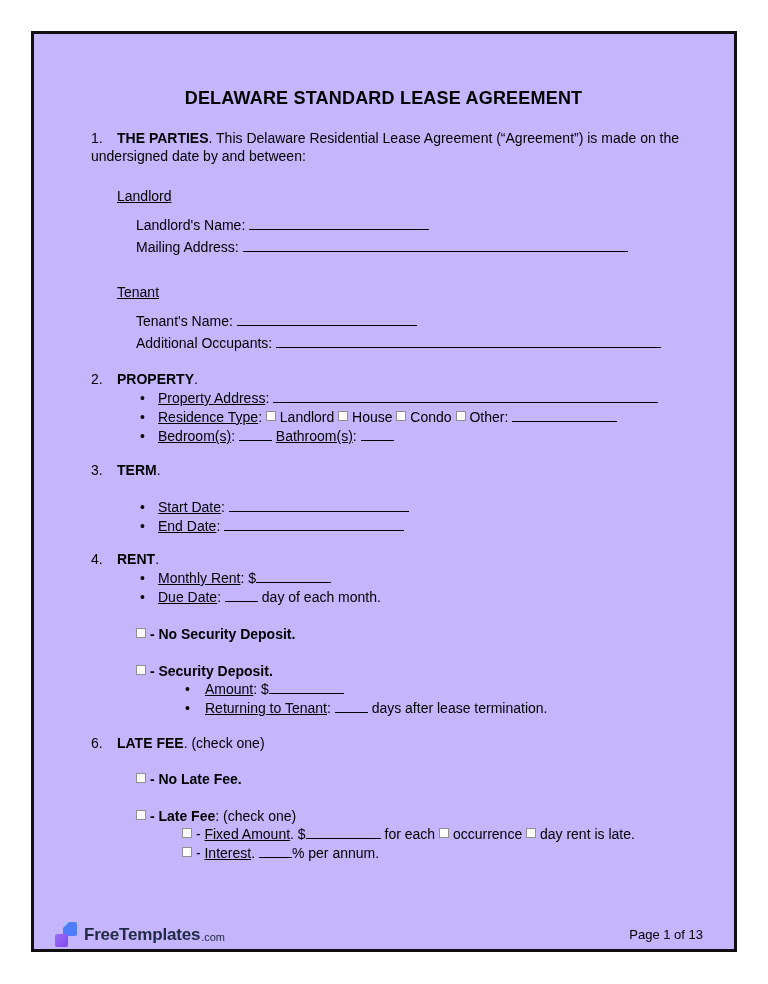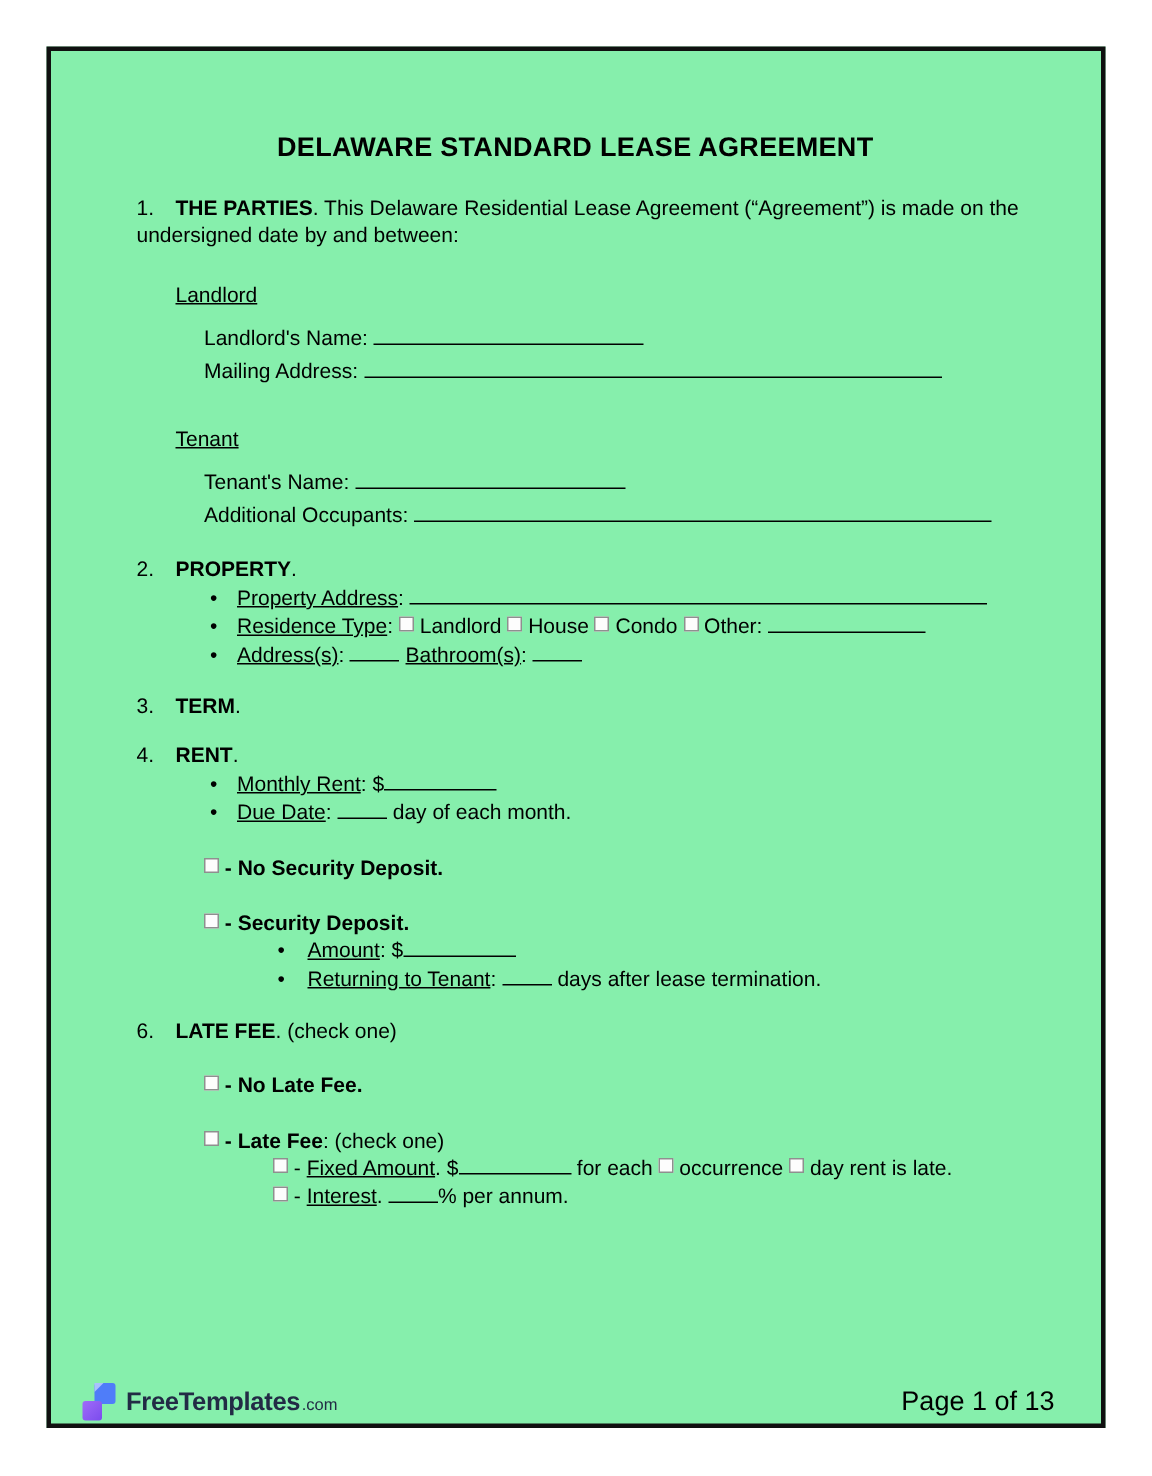--- a/index.html
+++ b/index.html
@@ -1,17 +1,17 @@
 <!DOCTYPE html>
 <html><head>
 <meta charset="utf-8">
 <style>
   html,body{margin:0;padding:0;width:768px;height:984px;background:#ffffff;}
   body{font-family:"Liberation Sans", sans-serif;color:#000;font-size:14px;}
-  .sheet{position:absolute;left:31px;top:31px;width:706px;height:921px;border:3px solid #101010;box-sizing:border-box;background:#86efac;}
+  .sheet{position:absolute;left:31px;top:31px;width:706px;height:921px;border:3px solid #101010;box-sizing:border-box;background:#c4b5fd;}
   .content{padding:0 30px 0 57px;width:613px;box-sizing:content-box;}
   .title{margin-top:53px;font-size:18px;font-weight:bold;text-align:center;line-height:22px;position:relative;left:-14px;letter-spacing:0.2px;}
   .para{margin-top:20px;line-height:18px;}
   .num{display:inline-block;width:26px;}
   .b{font-weight:bold;}
   .u{text-decoration:underline;}
   .sub-h{margin-top:23px;padding-left:26px;text-decoration:underline;}
   .sub-h.t{margin-top:26px;}
   .rows{margin-top:10px;padding-left:45px;line-height:22px;}
   .sec{line-height:19px;}
@@ -29,21 +29,21 @@
   .bl{display:inline-block;border-bottom:1.5px solid #000;height:12px;}
   .w33{width:33px;} .w75{width:75px;} .w105{width:105px;} .w180{width:180px;} .w385{width:385px;}
   .footer{position:absolute;left:21px;right:31px;bottom:2px;display:flex;justify-content:space-between;align-items:center;}
   .brand{display:flex;align-items:center;}
   .logo-icon{position:relative;display:inline-block;width:23px;height:25px;margin-right:6px;}
   .li-back{position:absolute;top:0;right:1px;width:14px;height:14px;background:#4f7df9;border-radius:2px;}
   .li-back::before{content:"";position:absolute;top:0;left:0;width:0;height:0;border-top:6px solid #a9c1fd;border-right:6px solid transparent;}
   .li-front{position:absolute;left:0;bottom:0;width:13px;height:13px;background:linear-gradient(135deg,#a06bf9,#7b4ced);border-radius:2px;}
   .brand-name{font-weight:bold;font-size:17px;color:#222b45;letter-spacing:-0.2px;}
   .brand-suffix{font-size:11px;color:#222b45;padding-left:1px;padding-top:4px;}
-  .pageinfo{font-size:18px;}
+  .pageinfo{font-size:13px;}
 </style>
 </head>
 <body>
 
 <div class="sheet">
   <div class="content">
 
     <div class="title">DELAWARE STANDARD LEASE AGREEMENT</div>
 
     <div class="para"><span class="num">1.</span><span class="b">THE PARTIES</span><span>. This Delaware Residential Lease Agreement (“Agreement”) is made on the undersigned date by and between:</span></div>
@@ -57,24 +57,28 @@
     <div class="sub-h t">Tenant</div>
     <div class="rows">
       <div><span>Tenant's Name:</span> <span class="bl w180"></span></div>
       <div><span>Additional Occupants:</span> <span class="bl w385"></span></div>
     </div>
 
     <div class="sec m16"><span class="num">2.</span><span class="b">PROPERTY</span><span>.</span></div>
     <ul class="blist">
       <li><span class="u">Property Address</span><span>:</span> <span class="bl w385"></span></li>
       <li><span class="u">Residence Type</span><span>:</span> <span class="cb"></span> <span>Landlord</span> <span class="cb"></span> <span>House</span> <span class="cb"></span> <span>Condo</span> <span class="cb"></span> <span>Other:</span> <span class="bl w105"></span></li>
-      <li><span class="u">Address(s)</span><span>:</span> <span class="bl w33"></span> <span class="u">Bathroom(s)</span><span>:</span> <span class="bl w33"></span></li>
+      <li><span class="u">Bedroom(s)</span><span>:</span> <span class="bl w33"></span> <span class="u">Bathroom(s)</span><span>:</span> <span class="bl w33"></span></li>
     </ul>
 
     <div class="sec m15"><span class="num">3.</span><span class="b">TERM</span><span>.</span></div>
+    <ul class="blist gap">
+      <li><span class="u">Start Date</span><span>:</span> <span class="bl w180"></span></li>
+      <li><span class="u">End Date</span><span>:</span> <span class="bl w180"></span></li>
+    </ul>
 
     <div class="sec m14"><span class="num">4.</span><span class="b">RENT</span><span>.</span></div>
     <ul class="blist">
       <li><span class="u">Monthly Rent</span><span>: $</span><span class="bl w75"></span></li>
       <li><span class="u">Due Date</span><span>:</span> <span class="bl w33"></span> <span>day of each month.</span></li>
     </ul>
 
 
     <div class="opt m18"><span class="cb"></span> <span class="b">- No Security Deposit.</span></div>
 

